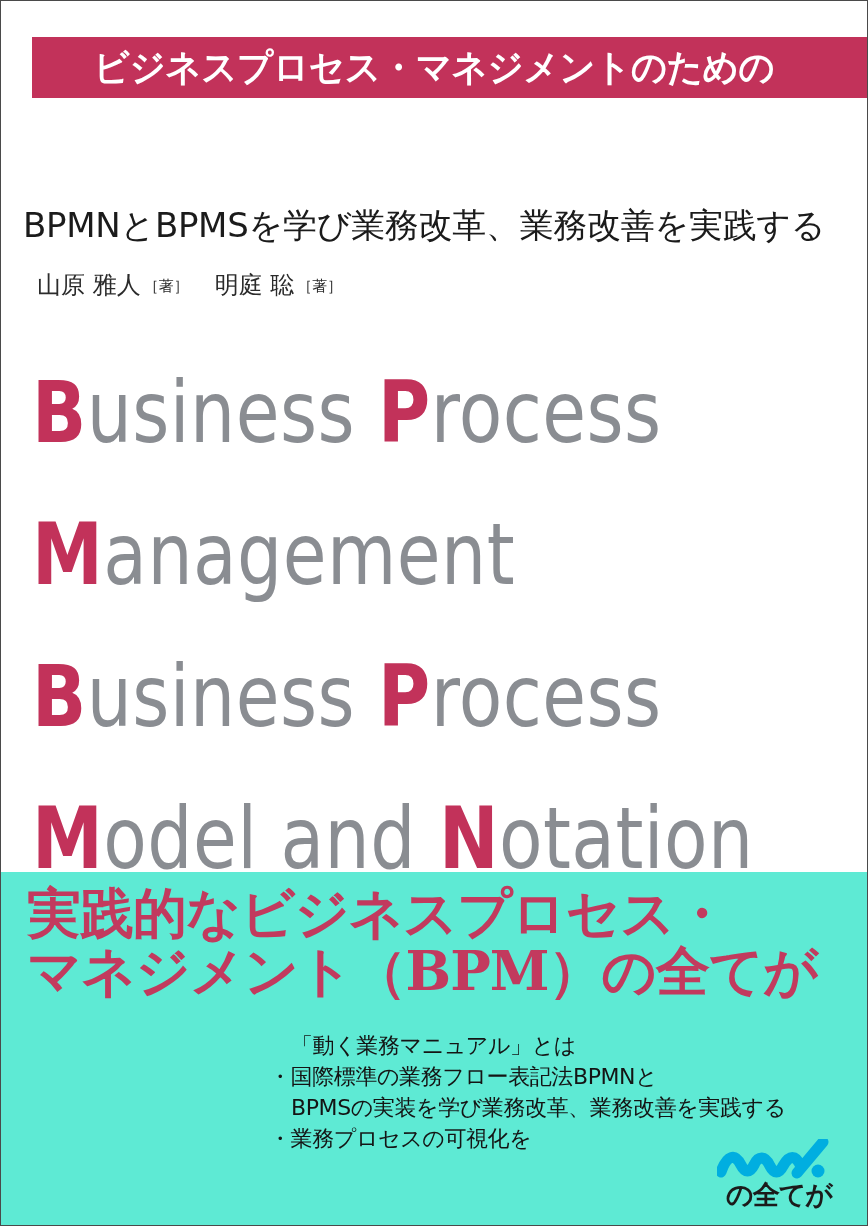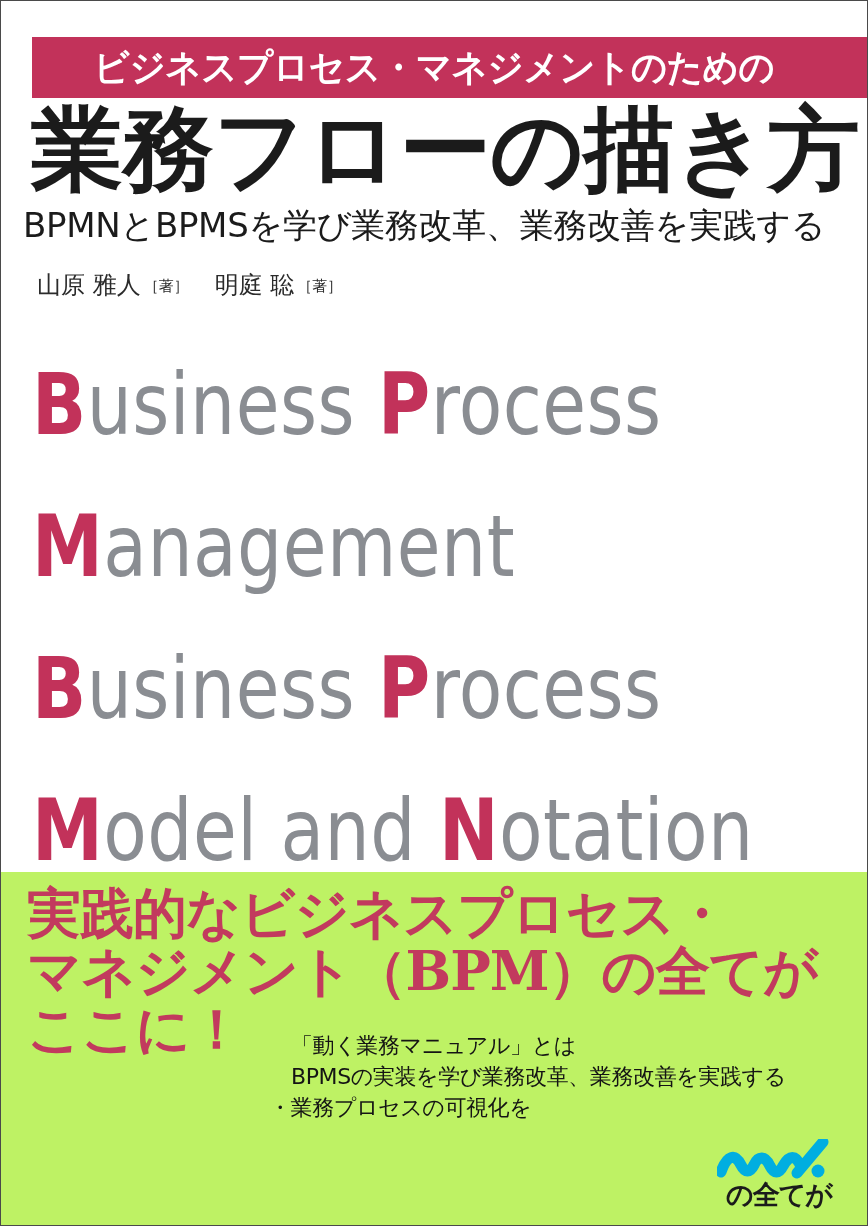--- a/index.html
+++ b/index.html
@@ -111,21 +111,21 @@
   }
   .authors .gap {
     display: inline-block;
     width: 26px;
   }
 
   
   .acronym-block {
     position: absolute;
     left: 31px;
-    top: 332px;
+    top: 340px;
     width: 810px;
   }
   .acro-line {
     font-family: "DejaVu Sans Condensed", "Liberation Sans Narrow", "Liberation Sans", sans-serif;
     font-weight: 300;
     font-size: 86px;
     line-height: 142px;
     color: #8A8D92;
     white-space: nowrap;
     letter-spacing: 0.5px;
@@ -137,21 +137,21 @@
     font-weight: 700;
   }
 
   
   .bottom-area {
     position: absolute;
     left: 0;
     top: 871px;
     width: 866px;
     height: 353px;
-    background: #bef264;
+    background: #5eead4;
   }
 
   .tagline {
     position: absolute;
     left: 26px;
     top: 12px;
     width: 720px;
     color: #C23A5E;
     font-family: "DejaVu Serif", "Liberation Serif", serif;
     font-weight: 700;
@@ -217,21 +217,20 @@
 <body>
 
 <div class="cover">
 
   <div class="top-area">
 
     <div class="kicker-band">
       <div class="kicker-text">ビジネスプロセス・マネジメントのための</div>
     </div>
 
-    <div class="main-title">業務フローの描き方</div>
 
     <div class="sub-title">BPMNとBPMSを学び業務改革、業務改善を実践する</div>
 
     <div class="authors">
       <span>山原 雅人</span><span class="byline">［著］</span><span class="gap"></span><span>明庭 聡</span><span class="byline">［著］</span>
     </div>
 
     <div class="acronym-block">
       <div class="acro-line"><span class="cap">B</span><span>usiness </span><span class="cap">P</span><span>rocess</span></div>
       <div class="acro-line"><span class="cap">M</span><span>anagement</span><span class="cap"></span><span></span></div>
@@ -239,25 +238,25 @@
       <div class="acro-line"><span class="cap">M</span><span>odel and </span><span class="cap">N</span><span>otation</span></div>
     </div>
 
   </div>
 
   <div class="bottom-area">
 
     <div class="tagline">
       <span class="tl">実践的なビジネスプロセス・</span>
       <span class="tl">マネジメント（BPM）の全てが</span>
-      <span class="tl">ここに！</span>
     </div>
 
     <div class="bullets">
       <div class="b-cont">「動く業務マニュアル」とは</div>
+      <div class="b-row">・国際標準の業務フロー表記法BPMNと</div>
       <div class="b-cont">BPMSの実装を学び業務改革、業務改善を実践する</div>
       <div class="b-row">・業務プロセスの可視化を</div>
     </div>
 
   </div>
 
   <div class="logo">
     <svg class="logo-mark" viewBox="0 0 124 46" xmlns="http://www.w3.org/2000/svg">
       <path d="M4 33 C10 16, 18 14, 24 26 C28 34, 33 34, 37 26 C41 17, 48 16, 53 27 C57 35, 62 35, 66 27 C72 16, 79 15, 84 28" fill="none" stroke="#00AEE0" stroke-width="11" stroke-linecap="round" stroke-linejoin="round"></path>
       <path d="M80 34 L106 3" fill="none" stroke="#00AEE0" stroke-width="11" stroke-linecap="round"></path>

